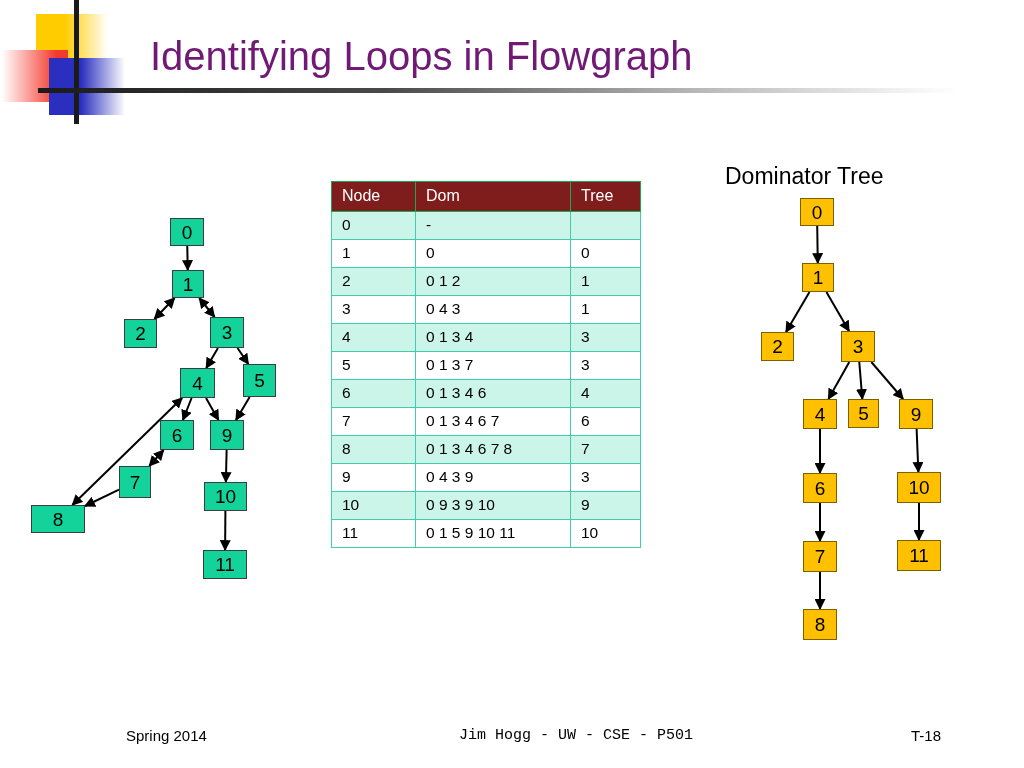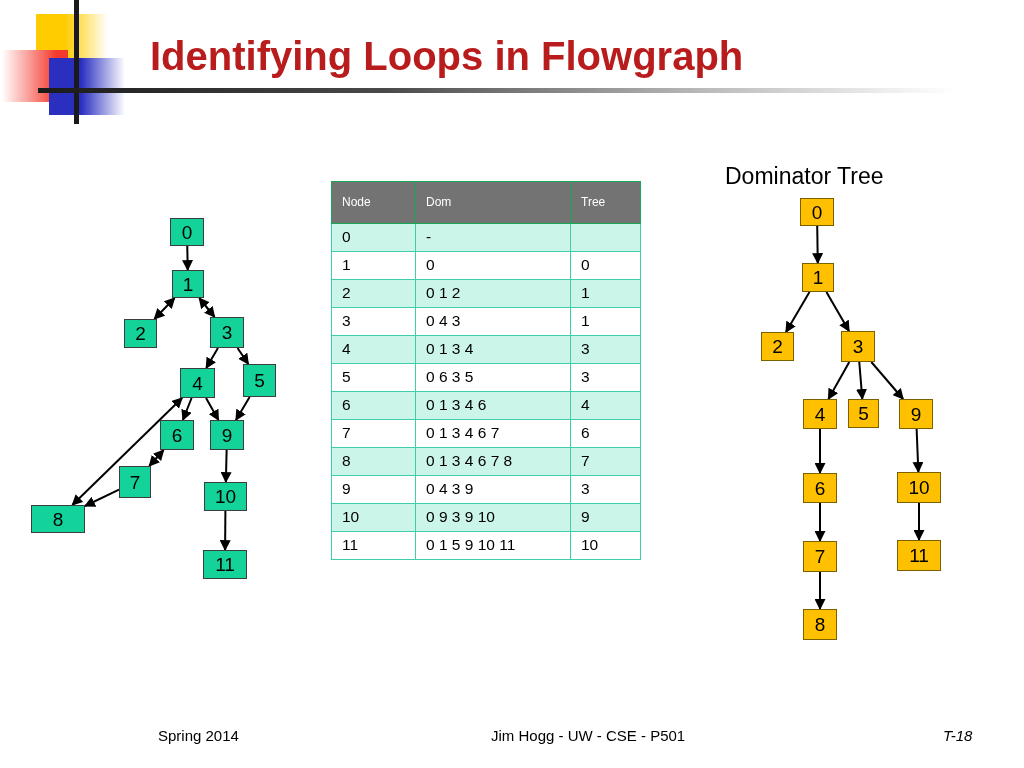--- a/index.html
+++ b/index.html
@@ -35,21 +35,21 @@
     background: #1a1a1a;
   }
   .logo-hbar {
     position: absolute; left: 38px; top: 88px; width: 920px; height: 5px;
     background: linear-gradient(to right, #1a1a1a 0%, #4a4a4a 38%, #b9b9b9 72%, #f2f2f2 94%, #ffffff 100%);
   }
 
   
   #page-title {
     position: absolute; left: 150px; top: 34px; width: 800px;
-    font-size: 40px; color: #b91c1c; letter-spacing: 0px; white-space: nowrap; font-weight: bold;
+    font-size: 40px; color: #701a75; letter-spacing: 0px; white-space: nowrap;
   }
 
   
   #flowgraph { position: absolute; left: 0px; top: 150px; width: 320px; height: 460px; }
   #domtree   { position: absolute; left: 700px; top: 150px; width: 310px; height: 500px; }
 
   .gnode {
     position: absolute;
     box-sizing: border-box;
     border: 1.5px solid #3d3d3d;
@@ -77,37 +77,37 @@
   #dom-table th, #dom-table td {
     border: 1px solid #3ECFAA;
     padding: 4px 8px 5px 10px;
     text-align: left;
     font-weight: normal;
     height: 23px;
     box-sizing: border-box;
     vertical-align: middle;
   }
   #dom-table thead th {
-    background: #737373;
+    background: #7f1d1d;
     color: #ffffff;
     border-color: #18A957;
-    font-size: 12px;
-    height: 42px;
+    font-size: 16px;
+    height: 30px;
   }
   #dom-table tbody tr.alt td { background: #CCF5EA; }
   #dom-table tbody tr.plain td { background: #ffffff; }
   .col-node { width: 84px; }
   .col-dom  { width: 155px; }
   .col-idom { width: 70px; }
 
   
-  .footer { position: absolute; top: 727px; font-size: 15px; color: #000; margin-left: 32px; }
+  .footer { position: absolute; top: 727px; font-size: 15px; color: #000; }
   #footer-left   { left: 126px; }
-  #footer-center { left: 459px; }
-  #footer-right  { left: 911px; font-style: italic; }
+  #footer-center { left: 459px; font-family: Liberation Mono, monospace; }
+  #footer-right  { left: 911px; }
 </style>
 </head>
 <body>
 
 <div id="logo">
   <div class="logo-yellow"></div>
   <div class="logo-red"></div>
   <div class="logo-blue"></div>
   <div class="logo-vbar"></div>
 </div>
@@ -261,21 +261,21 @@
         <td>0 4 3</td>
         <td>1</td>
       </tr>
       <tr class="alt">
         <td>4</td>
         <td>0 1 3 4</td>
         <td>3</td>
       </tr>
       <tr class="plain">
         <td>5</td>
-        <td>0 6 3 5</td>
+        <td>0 1 3 7</td>
         <td>3</td>
       </tr>
       <tr class="alt">
         <td>6</td>
         <td>0 1 3 4 6</td>
         <td>4</td>
       </tr>
       <tr class="plain">
         <td>7</td>
         <td>0 1 3 4 6 7</td>

